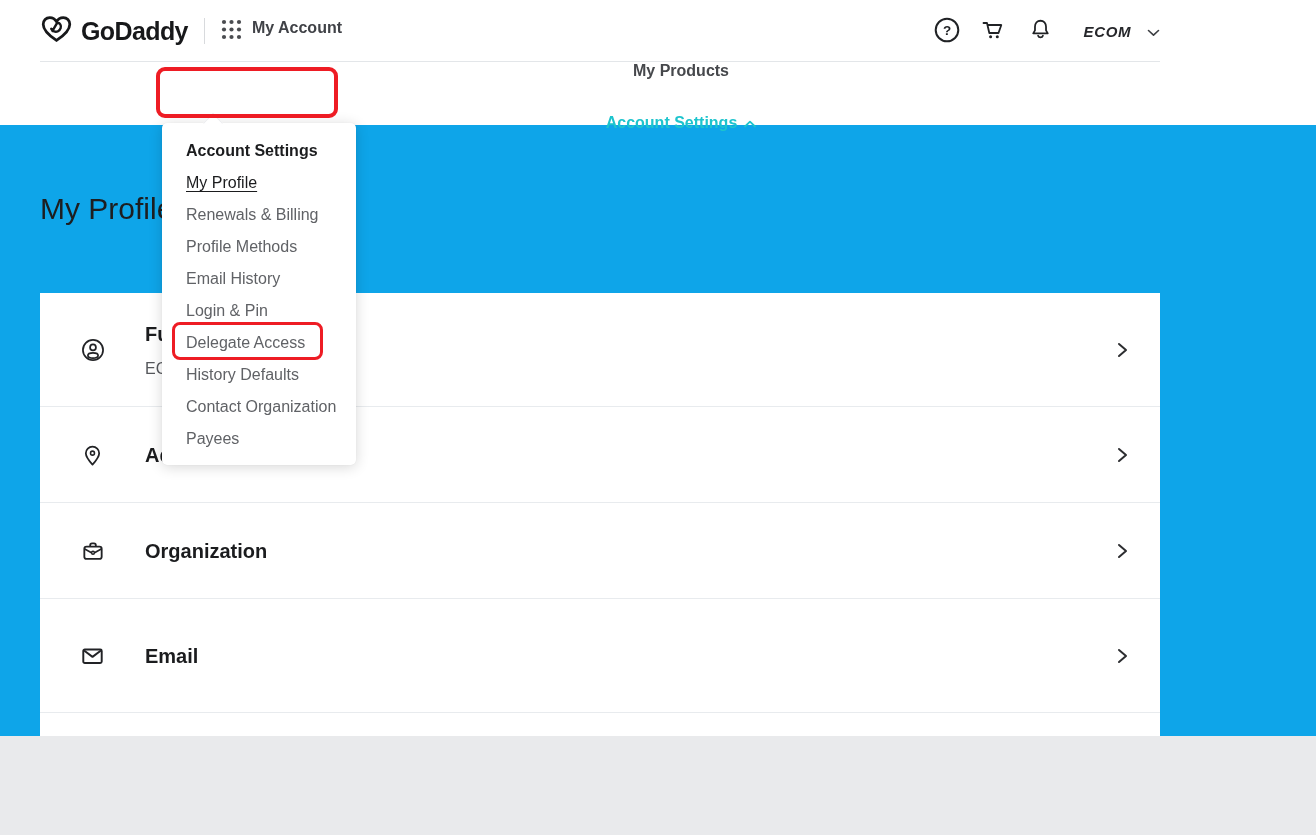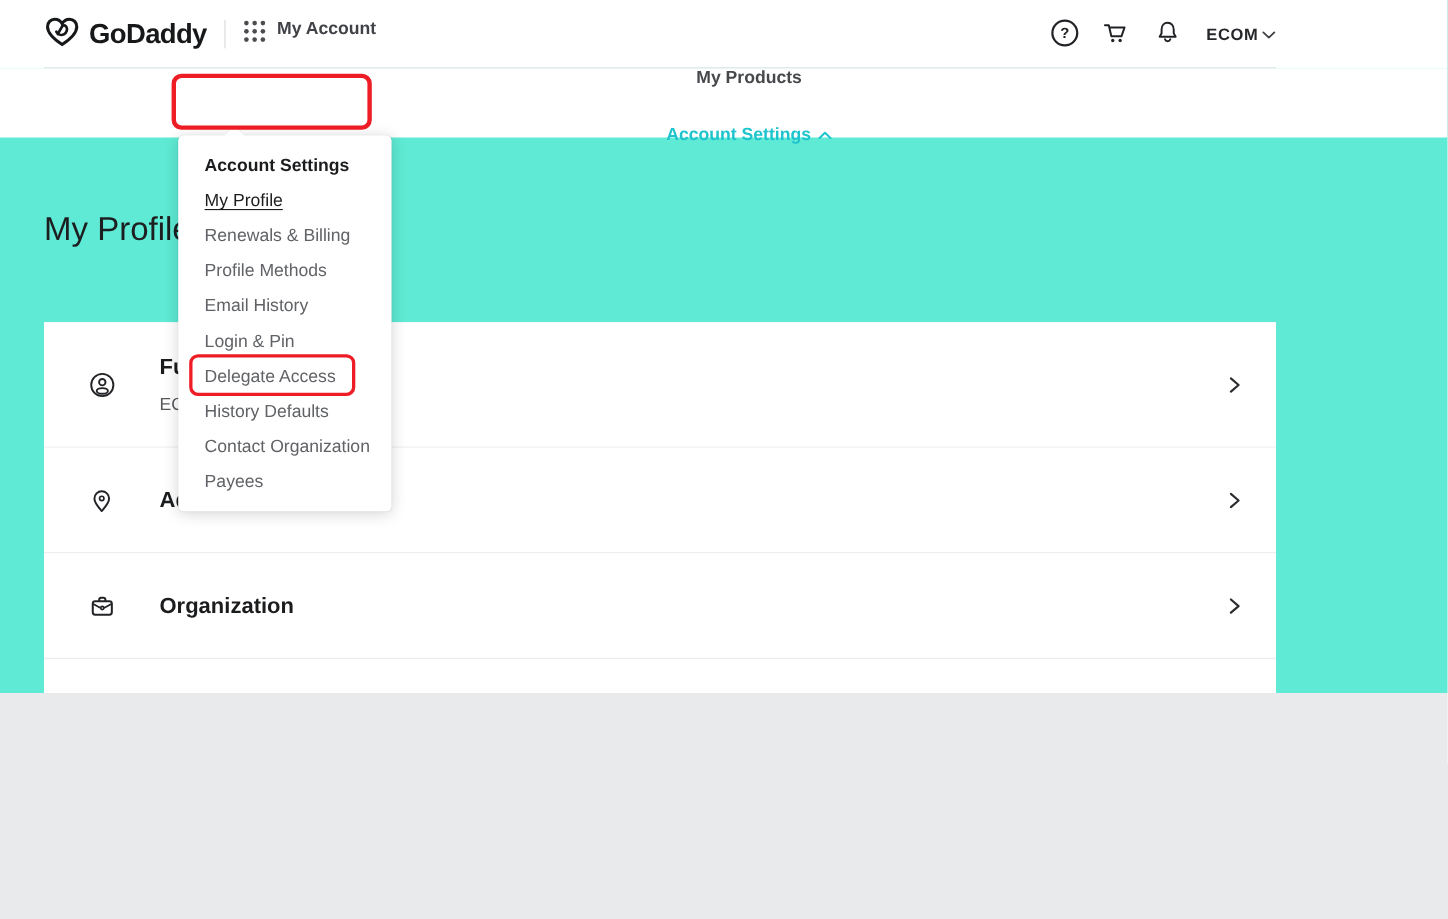--- a/index.html
+++ b/index.html
@@ -1,20 +1,20 @@
 <!DOCTYPE html>
 <html style="--teal: #1dc4cd; --red: #ee1c24;"><head>
 <meta charset="utf-8">
 <style>
   * { margin:0; padding:0; box-sizing:border-box; }
   html,body { background:#e9eaec; }
   body { font-family:"Liberation Sans","DejaVu Sans",sans-serif; }
   .viewport {
-    position:relative; width:1316px; height:630px; overflow:hidden;
-    background:#5eead4; margin:0 auto;
+    position:relative; width:1316px; height:736px; overflow:hidden;
+    background:#0ea5e9; margin:0 auto;
   }
   
   .topbar {
     position:relative; height:62px; background:#fff;
     display:flex; align-items:center; justify-content:space-between;
     padding:0 156px 0 40px;
   }
   .topbar::after {
     content:""; position:absolute; left:40px; right:156px; bottom:0;
     height:1px; background:#e3e6e9;
@@ -31,22 +31,22 @@
     cursor:pointer; font-family:inherit;
   }
   .myaccount span { font-size:16px; font-weight:700; color:#404247; }
   .topbar-right { display:flex; align-items:center; }
   .icon-btn {
     background:none; border:none; cursor:pointer; padding:0;
     width:26px; height:26px; display:flex; align-items:center; justify-content:center;
     margin-left:21px;
   }
   .account-trigger {
-    display:flex; align-items:center; gap:3px; background:none; border:none;
-    cursor:pointer; margin-left:22px; font-family:inherit;
+    display:flex; align-items:center; gap:16px; background:none; border:none;
+    cursor:pointer; margin-left:30px; font-family:inherit;font-style:italic;
   }
   .account-trigger span {
     font-size:15px; font-weight:600; color:#26272b; letter-spacing:0.6px;
   }
   
   .subnav {
     height:63px; background:#fff; display:flex; align-items:center;
     padding-left:46px; gap:34px;flex-direction:column;
   }
   .subnav a { text-decoration:none; cursor:pointer; }

